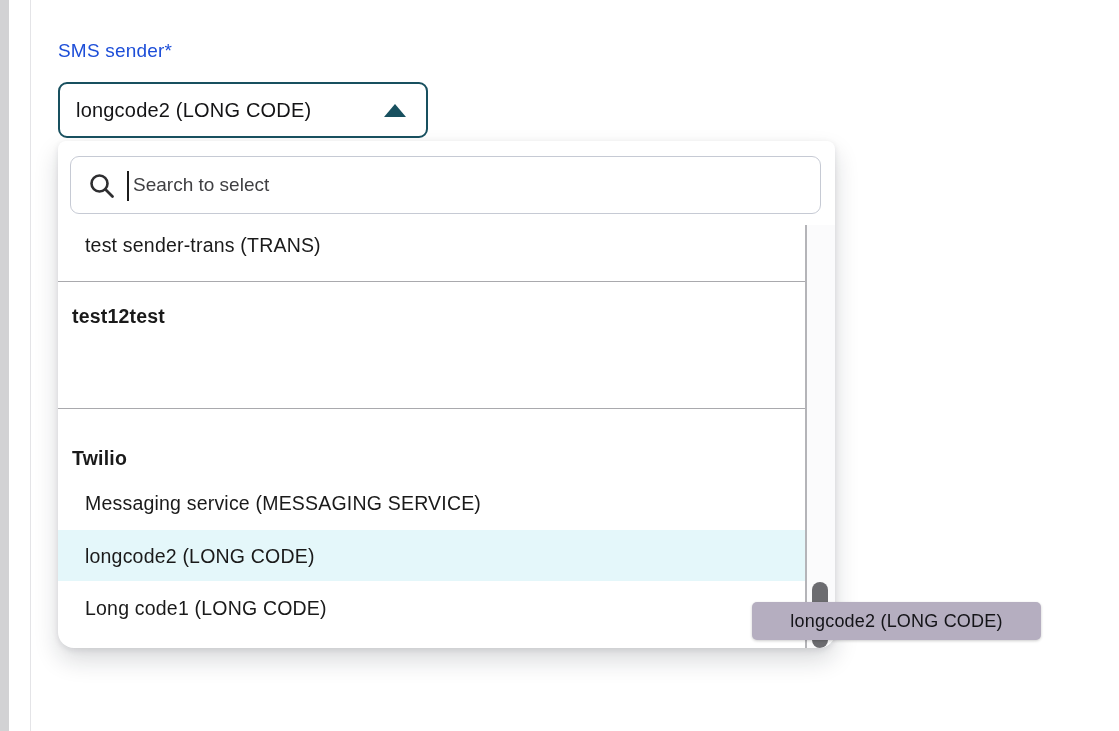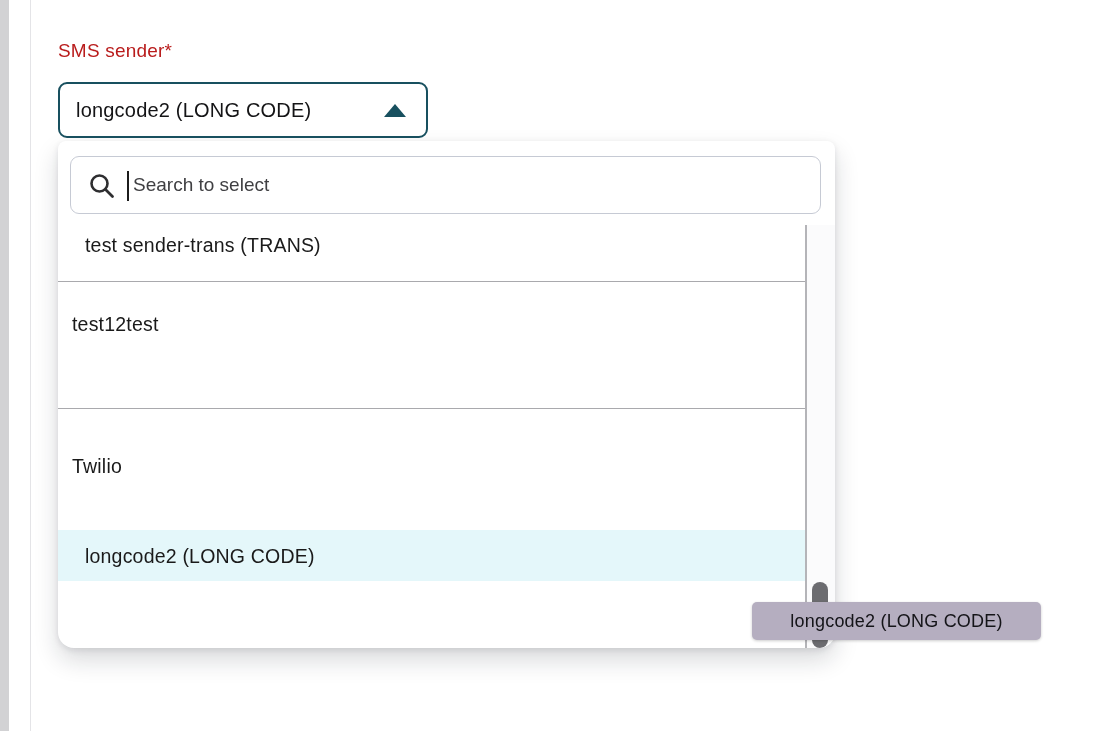--- a/index.html
+++ b/index.html
@@ -12,21 +12,21 @@
   }
   .abs { position: absolute; }
 
   
   .edge-strip { left: 0; top: 0; width: 9px; height: 731px; background: #d2d2d4; }
   .card-border { left: 30px; top: 0; width: 1px; height: 731px; background: #e4e4e7; }
 
   
   .field-label {
     left: 58px; top: 40px;
-    font-size: 19px; color: #b91c1c; letter-spacing: 0.2px;
+    font-size: 19px; color: #1d4ed8; letter-spacing: 0.2px;
   }
 
   
   .select-btn {
     left: 58px; top: 82px; width: 370px; height: 56px;
     background: #fff; border: 2px solid #18505f; border-radius: 9px;
     display: flex; align-items: center; justify-content: space-between;
     padding: 0 20px 0 16px; cursor: pointer; z-index: 3;
   }
   .select-value { font-size: 20px; color: #141416; letter-spacing: 0.2px; }
@@ -60,21 +60,21 @@
   }
   .search-input::placeholder { color: #3f3f42; opacity: 1; }
 
   
   .listarea { left: 0; top: 84px; width: 777px; height: 423px; }
   .row-text {
     position: absolute; height: 28px; line-height: 28px;
     font-size: 19.5px; color: #1a1a1a; letter-spacing: 0.2px; white-space: nowrap;
   }
   .opt { left: 27px; cursor: pointer; }
-  .grp { left: 14px; font-weight: 400; margin-top: 8px; }
+  .grp { left: 14px; font-weight: 700; }
   .divider { position: absolute; left: 0; width: 747px; height: 1px; background: #a9a9ad; }
   .highlight-band { position: absolute; left: 0; top: 305px; width: 747px; height: 51px; background: #e4f7fa; }
 
   
   .gutter {
     position: absolute; right: 0; top: 0; width: 30px; height: 423px;
     background: #fbfbfc; border-left: 2px solid #b4b4b8;
   }
   .thumb {
     position: absolute; left: 5px; top: 357px; width: 16px; height: 66px;
@@ -122,23 +122,25 @@
 
     <div class="divider" style="top:56px"></div>
 
     <div class="row-text grp" style="top:77px">test12test</div>
 
 
     <div class="divider" style="top:183px"></div>
 
     <div class="row-text grp" style="top:219px">Twilio</div>
 
+    <div class="row-text opt" style="top:264px">Messaging service (MESSAGING SERVICE)</div>
 
     <div class="row-text opt" style="top:317px">longcode2 (LONG CODE)</div>
 
+    <div class="row-text opt" style="top:369px">Long code1 (LONG CODE)</div>
 
     <div class="gutter">
       <div class="thumb"></div>
     </div>
   </div>
 
 </div>
 
 <div class="abs tooltip">
   <span>longcode2 (LONG CODE)</span>

